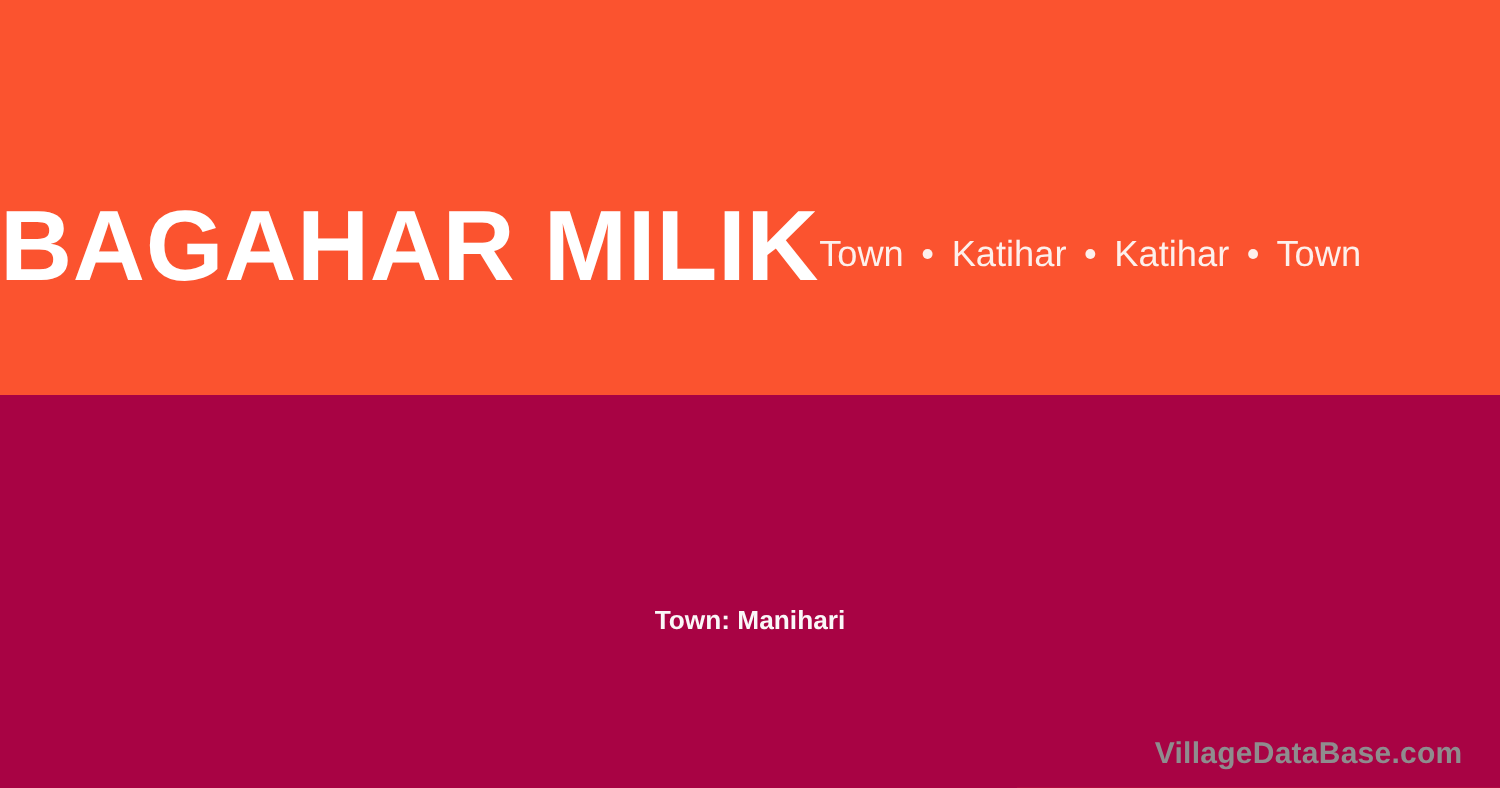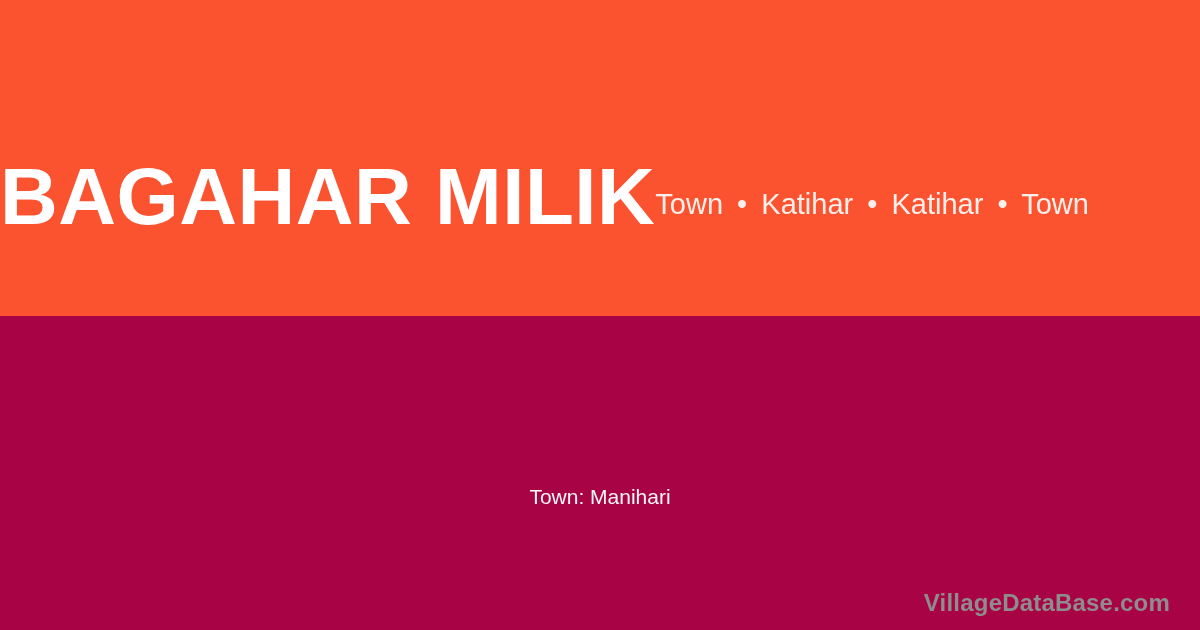--- a/index.html
+++ b/index.html
@@ -69,21 +69,21 @@
     position: absolute;
     left: 0;
     right: 0;
     top: 168px;
     display: flex;
     justify-content: center;
   }
   .body-line {
     font-size: 21px;
     line-height: 26px;
-    font-weight: 400;
+    font-weight: 700;
     color: #FAF7F8;
     text-align: center;
     white-space: nowrap;
   }
 
   
   .watermark {
     position: absolute;
     right: 30px;
     bottom: 12px;

